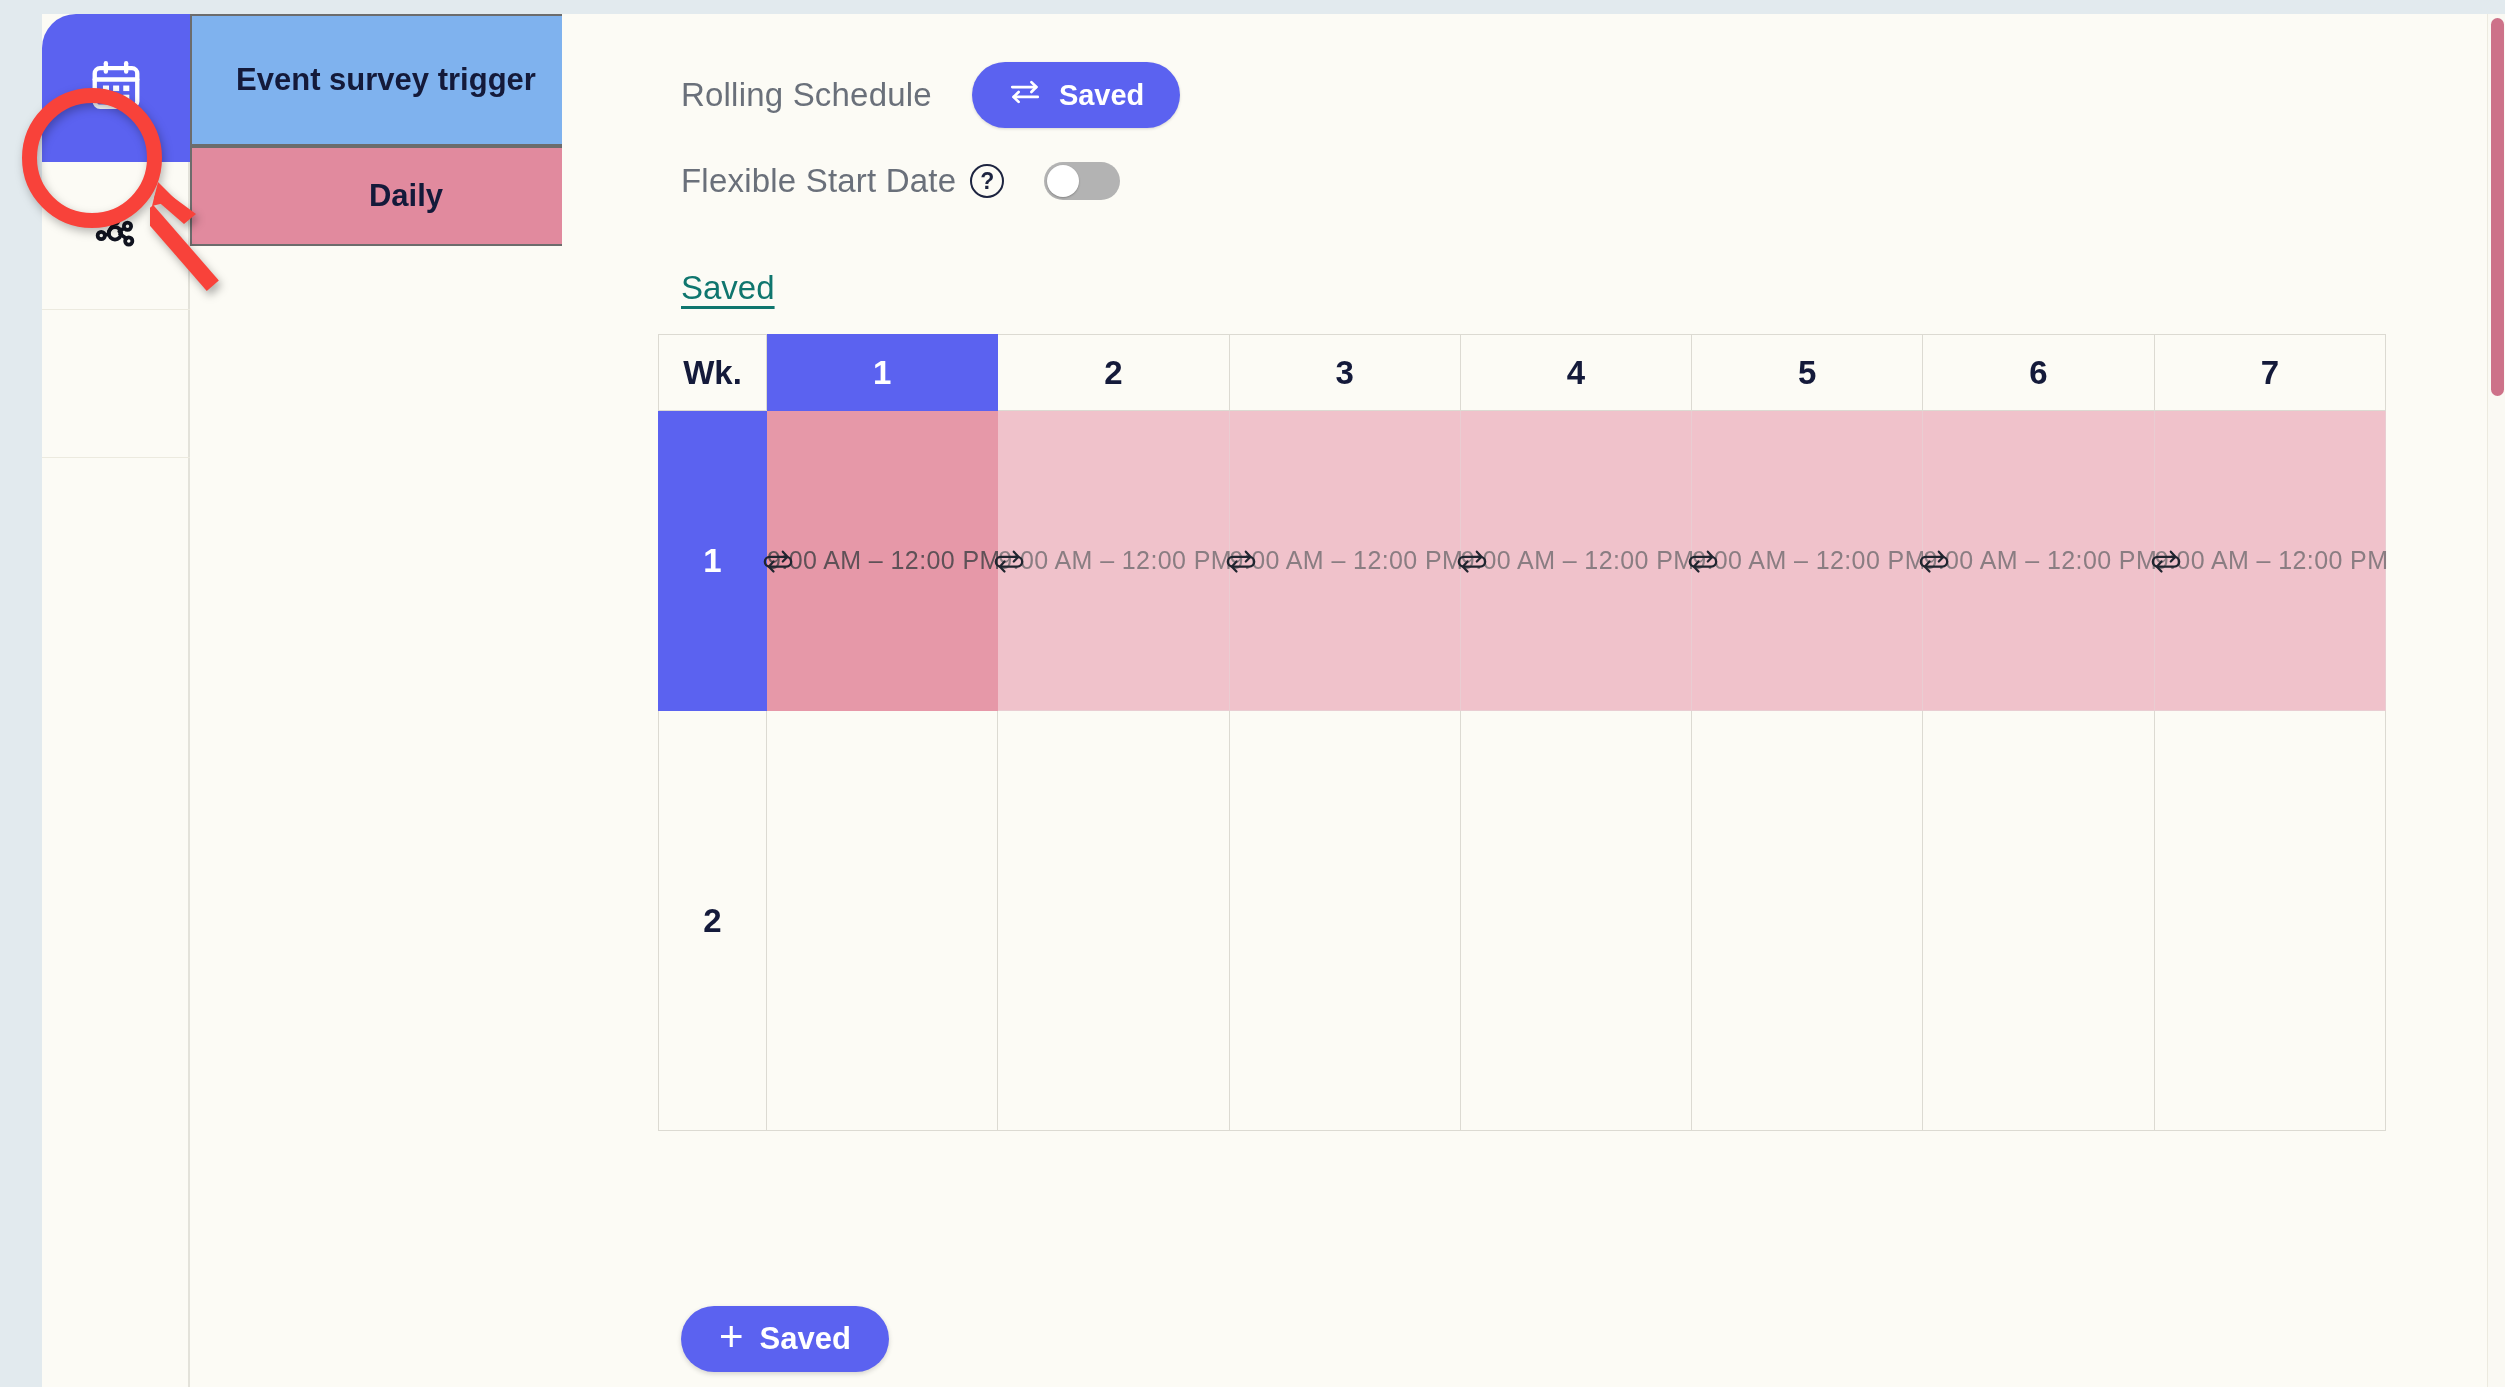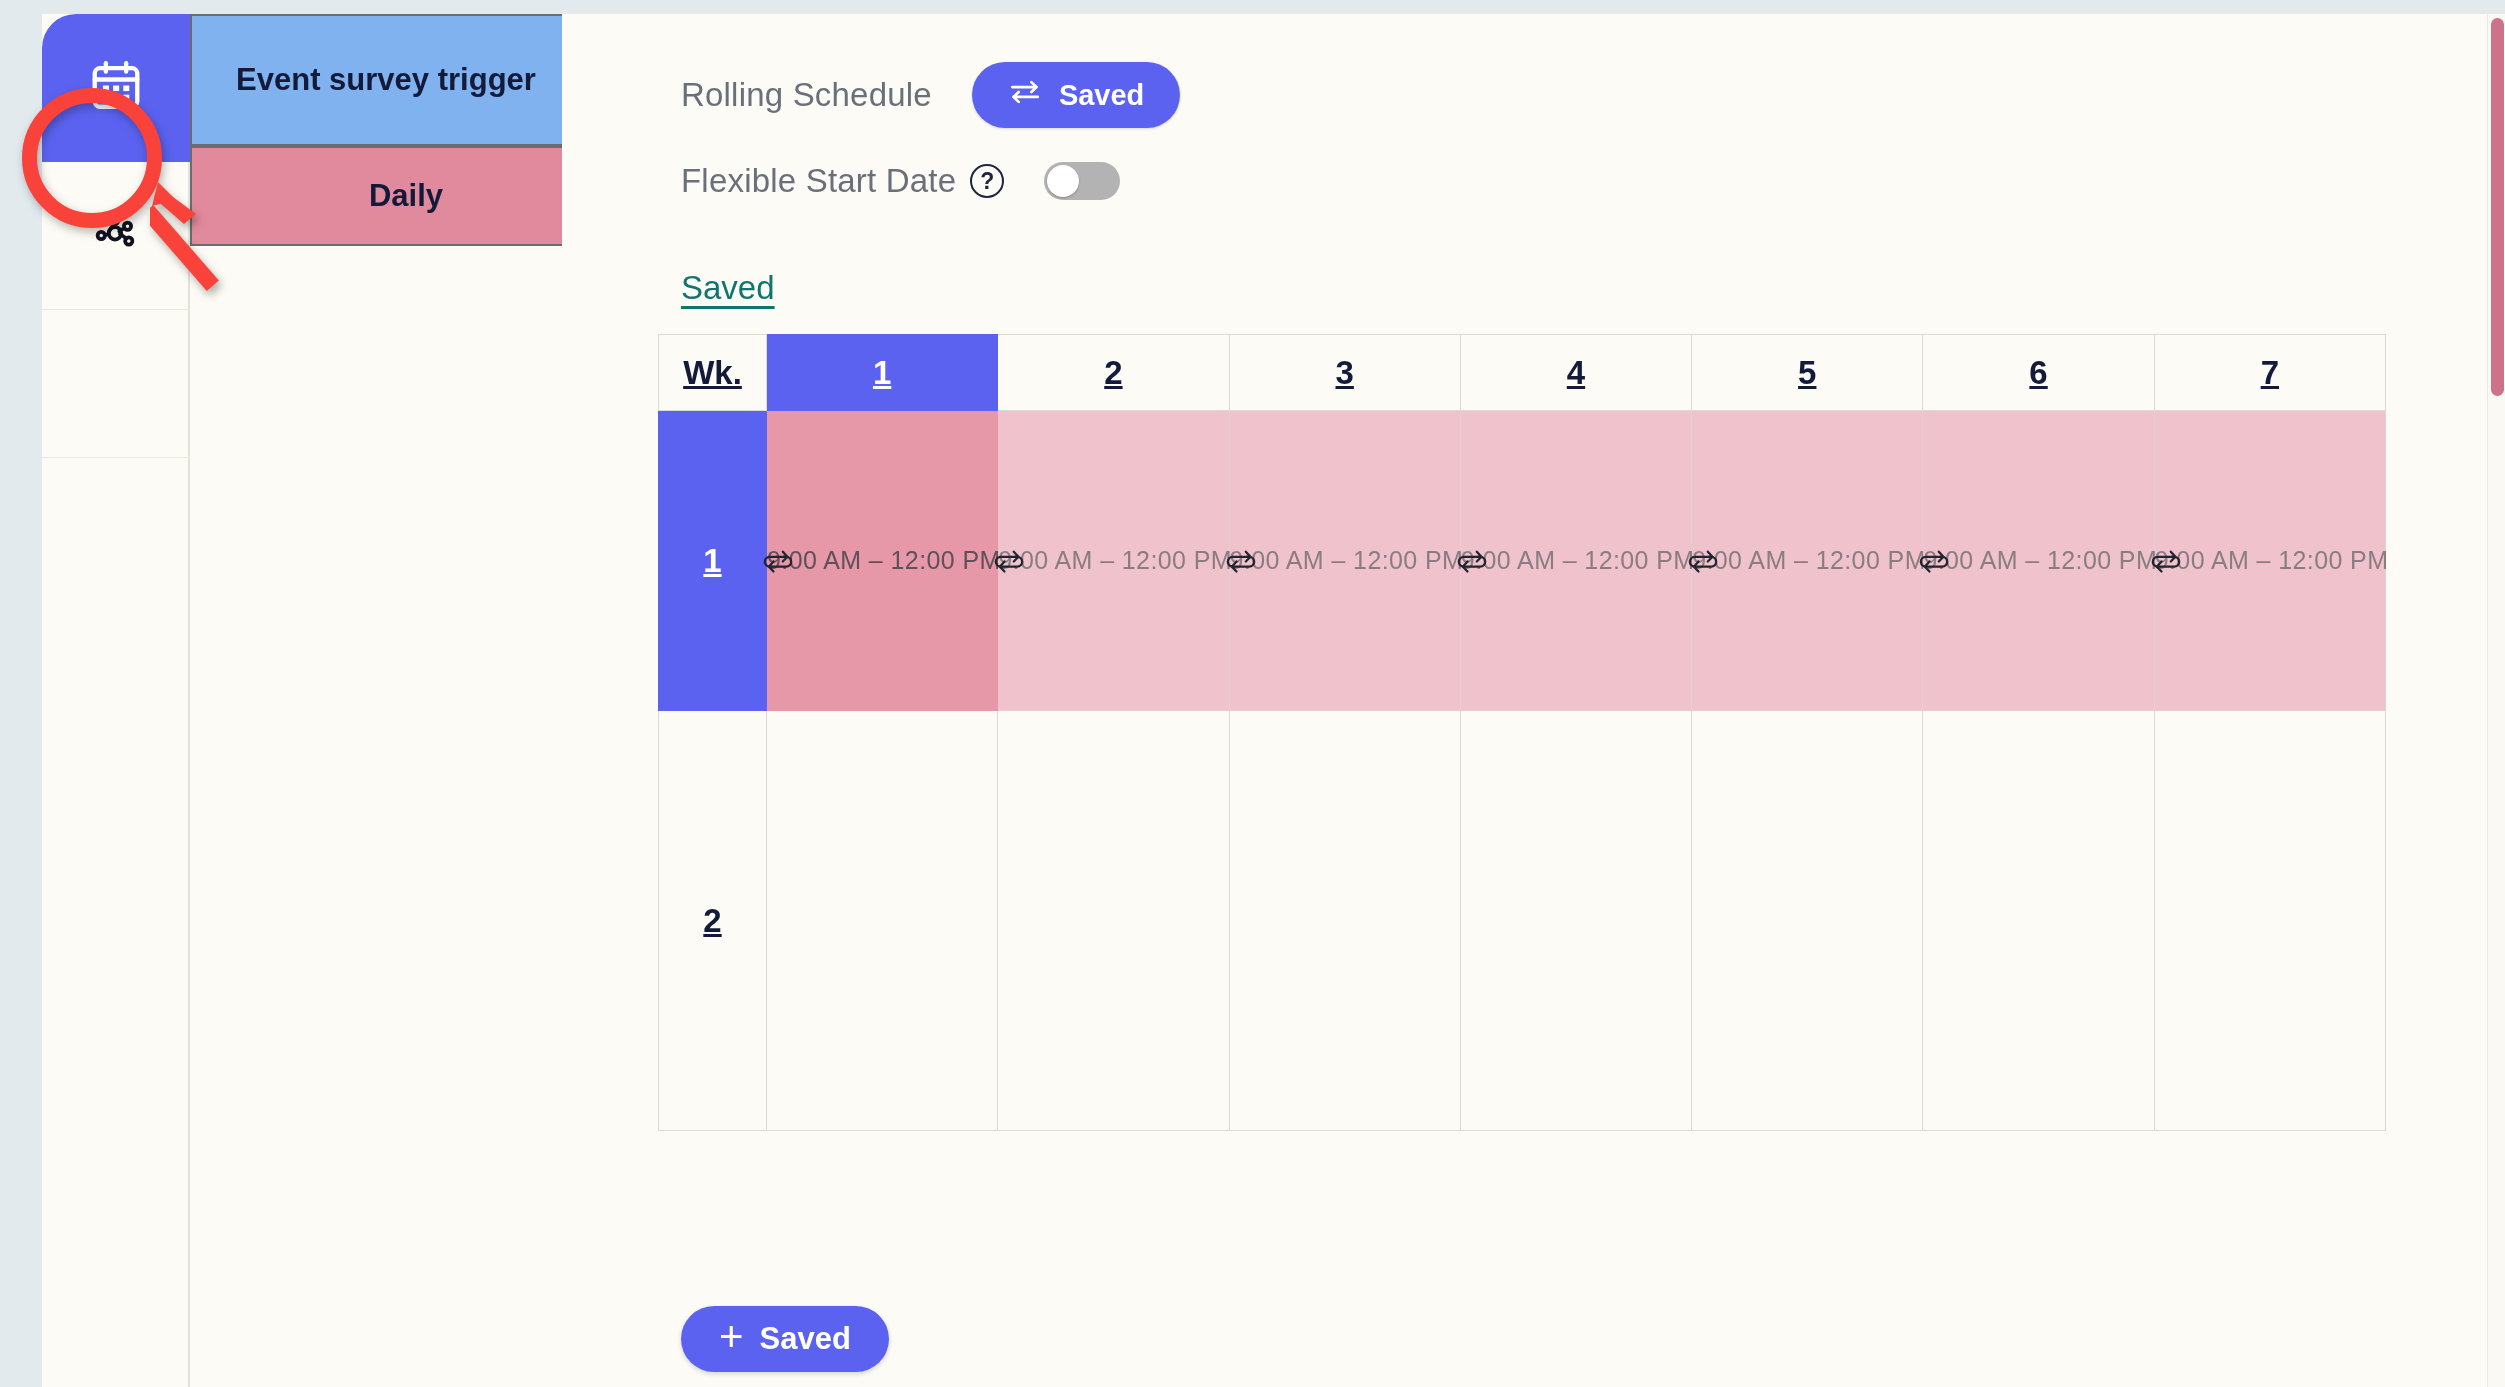--- a/index.html
+++ b/index.html
@@ -147,21 +147,20 @@
   .sched {
     position: absolute; left: 96px; top: 320px;
     width: 1728px;
     border-collapse: collapse;
     table-layout: fixed;
   }
   .sched th, .sched td {
     border: 1px solid #dcdad2;
     background: #fcfbf5;
     padding: 0;
-    text-decoration: underline;
   }
   .sched th {
     height: 76px;
     font-size: 33px;
     font-weight: bold;
     color: #141a3a;
     text-align: center;
   }
   .sched th.sel {
     background: #5b62f0;

